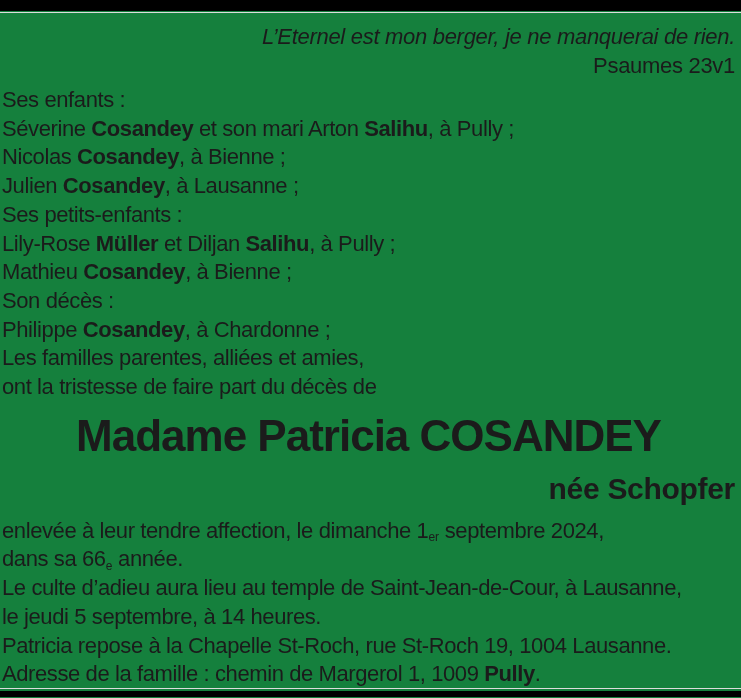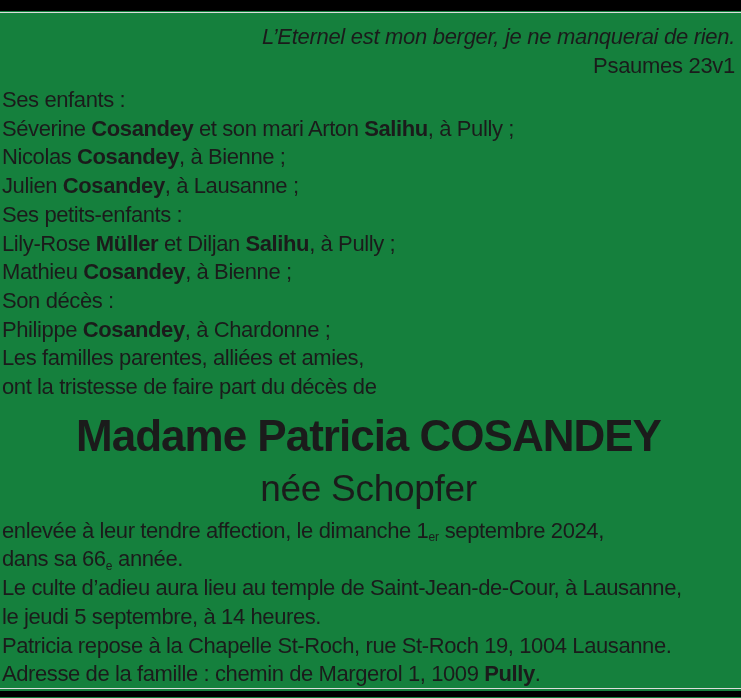--- a/index.html
+++ b/index.html
@@ -55,23 +55,23 @@
     margin-top: 9px;
     text-align: center;
     font-size: 44px;
     font-weight: bold;
     line-height: 50px;
     letter-spacing: -1px;
     white-space: nowrap;
   }
   .maiden-subheading {
     margin-top: 11px;
-    text-align: center;
-    font-size: 37px;
-    font-weight: normal;
+    text-align: right;
+    font-size: 30px;
+    font-weight: bold;
     line-height: 34px;
     letter-spacing: -0.3px;
   }
   .bottom-hairline {
     position: absolute;
     left: 0; right: 0;
     bottom: 9px;
     height: 1px;
     background: #dcdcdc;
   }

